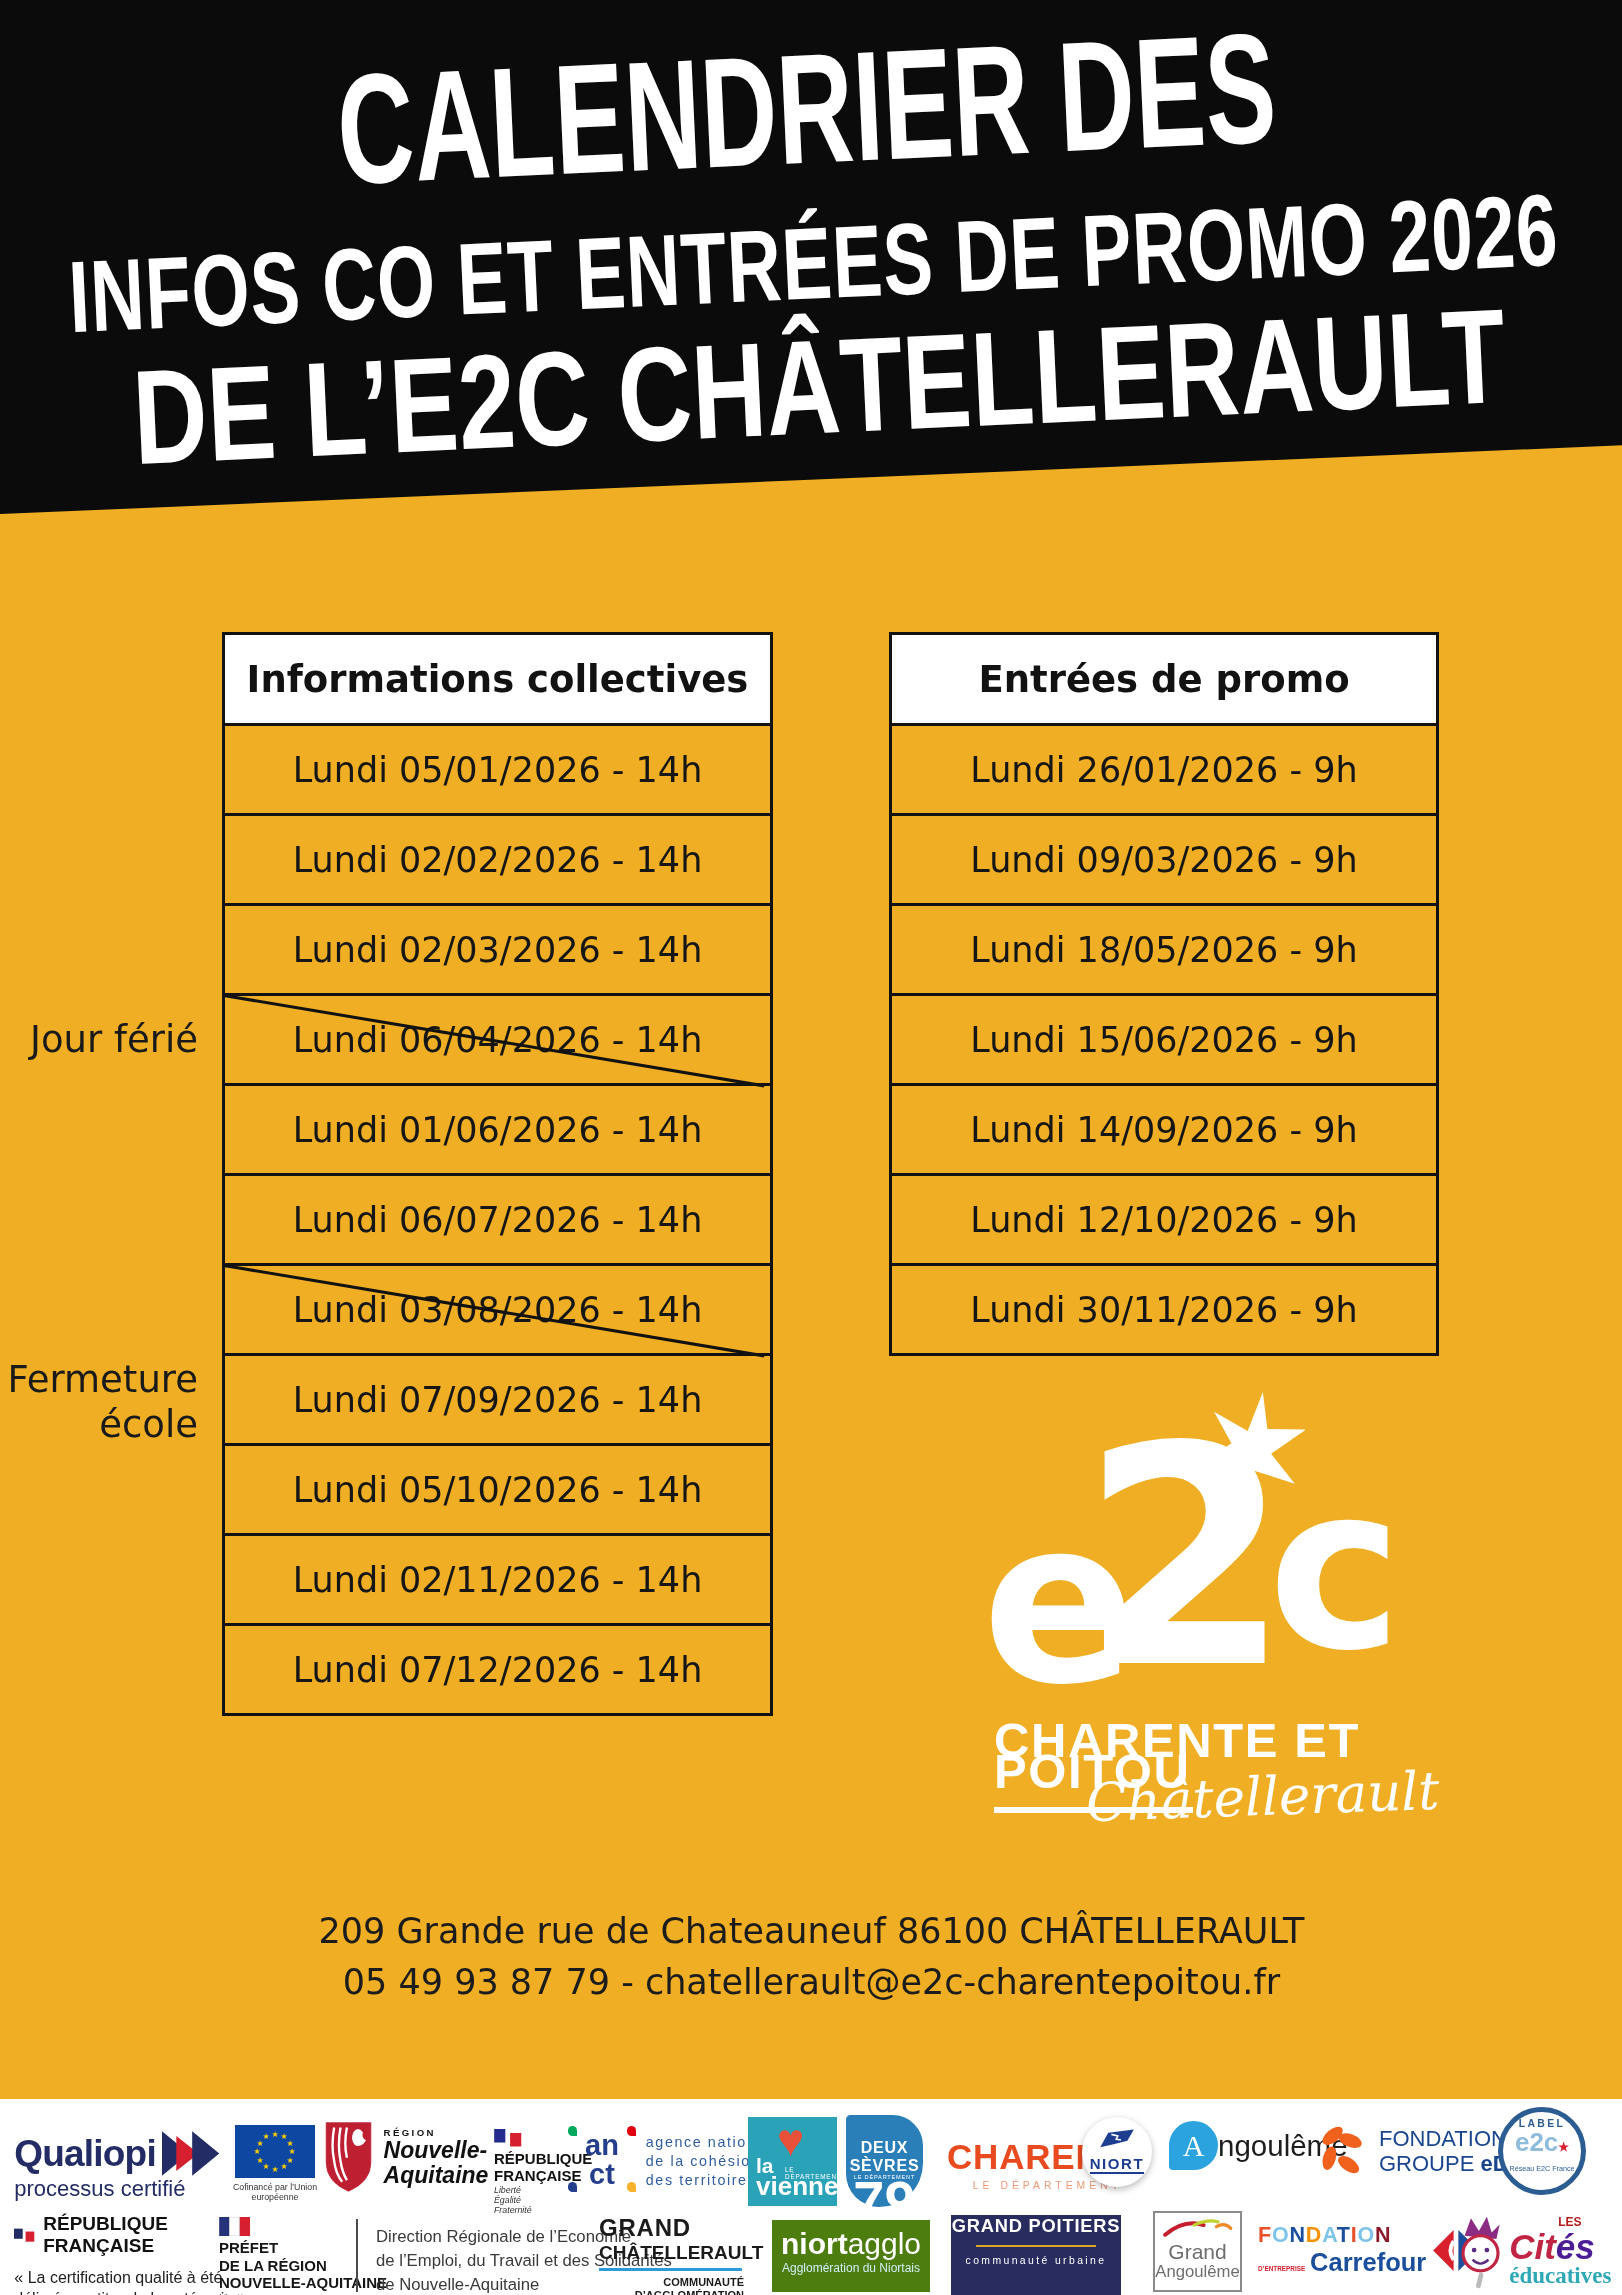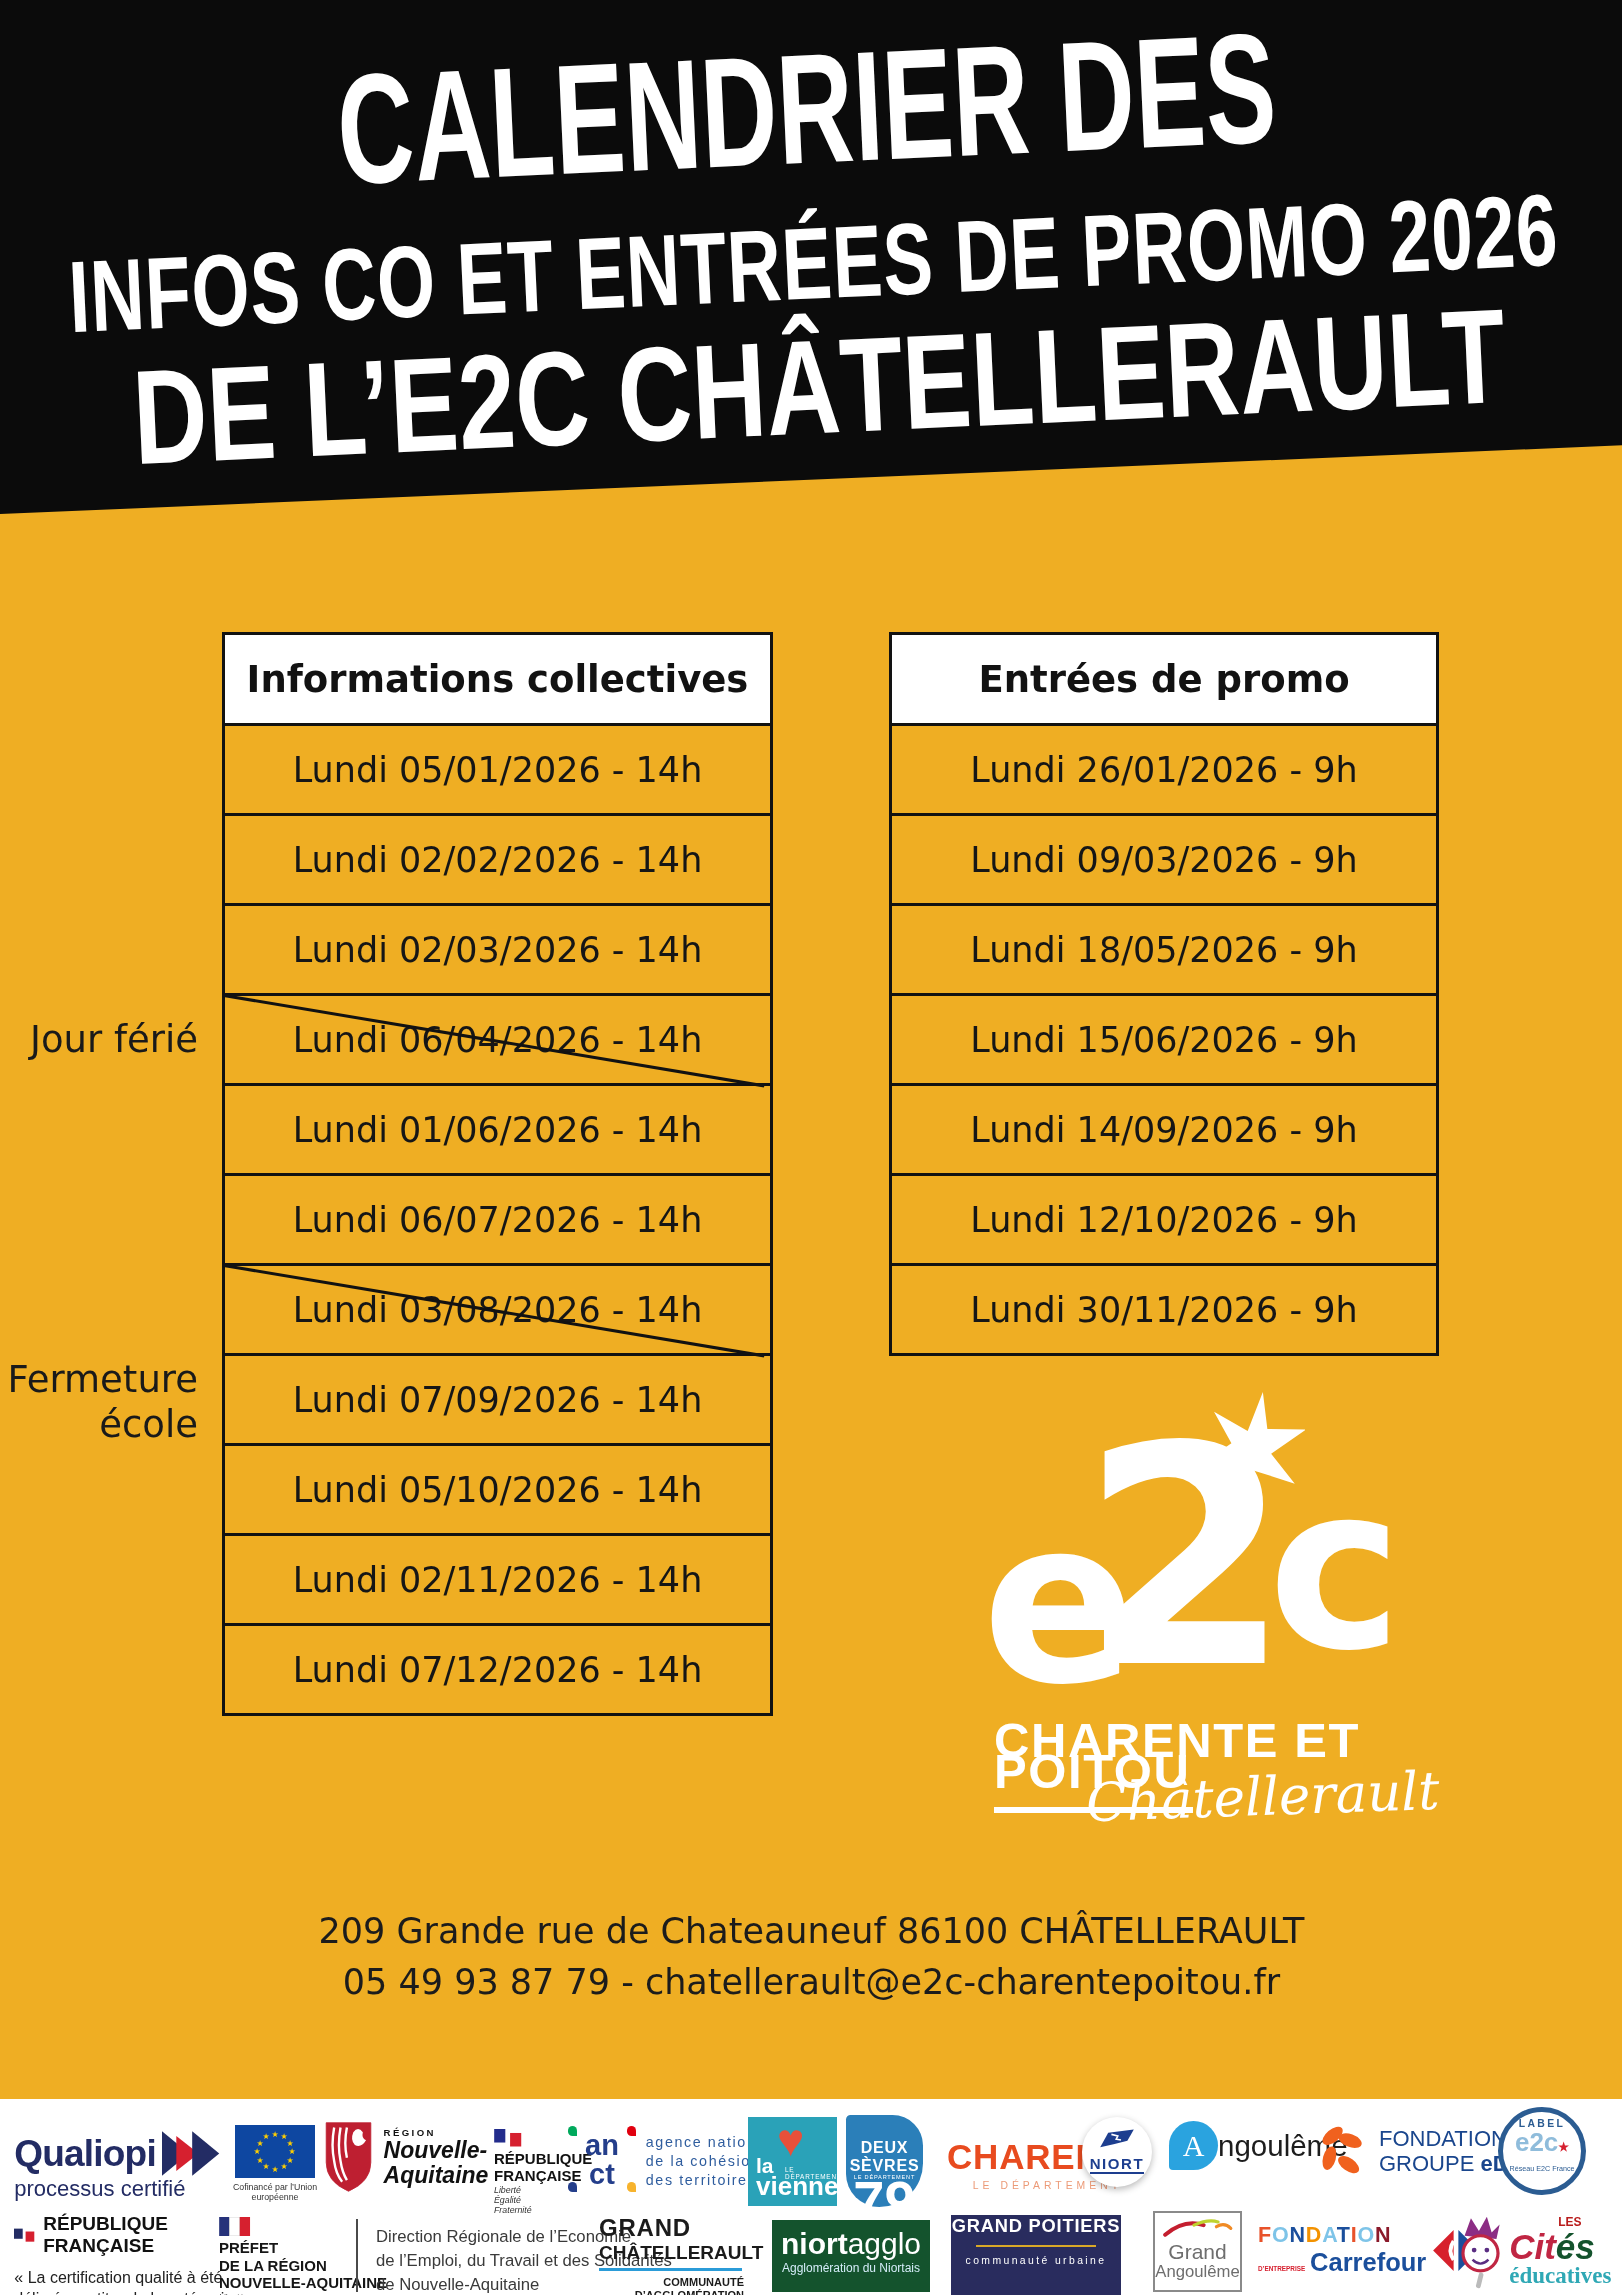--- a/index.html
+++ b/index.html
@@ -147,21 +147,21 @@
   #lg-direction{left:376px;top:126px;font-size:16.7px;line-height:24px;color:#3A3A3A;}
 
   
   #lg-gchat{left:599px;top:116px;width:145px;}
   .gc-1{font-size:24px;font-weight:bold;color:#1B1B1B;line-height:25.5px;letter-spacing:0.8px;}
   .gc-2{font-size:19px;font-weight:bold;color:#1B1B1B;line-height:24px;letter-spacing:0px;}
   .gc-bar{width:143px;height:3.2px;background:#2B9CD8;margin:3.2px 0 4.8px 0;}
   .gc-3{font-size:11px;line-height:13.5px;font-weight:bold;text-align:right;color:#1B1B1B;}
 
   
-  #lg-nagglo{left:772px;top:121px;width:158px;height:72px;background:#14532d;color:#fff;text-align:center;}
+  #lg-nagglo{left:772px;top:121px;width:158px;height:72px;background:#4d7c0f;color:#fff;text-align:center;}
   .nag-row{font-size:30px;line-height:35px;margin-top:6.4px;}
   .nag-bold{font-weight:bold;} .nag-light{font-weight:normal;}
   .nag-sub{font-size:12px;color:#D4ECF8;}
 
   
   #lg-gpoit{left:951px;top:116px;width:170px;height:80px;background:#292C5E;color:#fff;text-align:center;}
   .gp-name{font-size:18.3px;font-weight:bold;letter-spacing:0.8px;padding-top:0;}
   .gp-bar{width:120px;height:2.4px;background:#D9A928;margin:8px auto;}
   .gp-sub{font-size:10.4px;letter-spacing:2.4px;}
 
@@ -176,21 +176,21 @@
   .cf-fondation{font-size:21.5px;font-weight:bold;letter-spacing:0.8px;}
   .cf-row2{display:flex;align-items:flex-end;gap:4.8px;}
   .cf-entre{font-size:6.4px;color:#D6202F;font-weight:bold;padding-bottom:4.8px;}
   .cf-name{font-size:25.5px;font-weight:bold;color:#1B4F9C;}
 
   
   #lg-cites{left:1455px;top:116px;display:flex;align-items:flex-start;}
   .ct-text{margin-left:3.2px;}
   .ct-les{color:#b91c1c;font-size:12px;font-weight:bold;margin-left:49px;}
   .ct-cites{font-size:35px;font-weight:bold;font-style:italic;line-height:35px;}
-  .ct-c1{color:#C02643;} .ct-c2{color:#14532d;}
+  .ct-c1{color:#C02643;} .ct-c2{color:#4c1d95;}
   .ct-edu{color:#2FA8B5;font-size:23px;font-weight:bold;font-family:"Liberation Serif",serif;line-height:24px;}
 </style>
 </head>
 <body>
 
 <div id="poster">
 
   <div id="header-band"></div>
   <div id="titles">
     <div class="t1">CALENDRIER DES</div>

